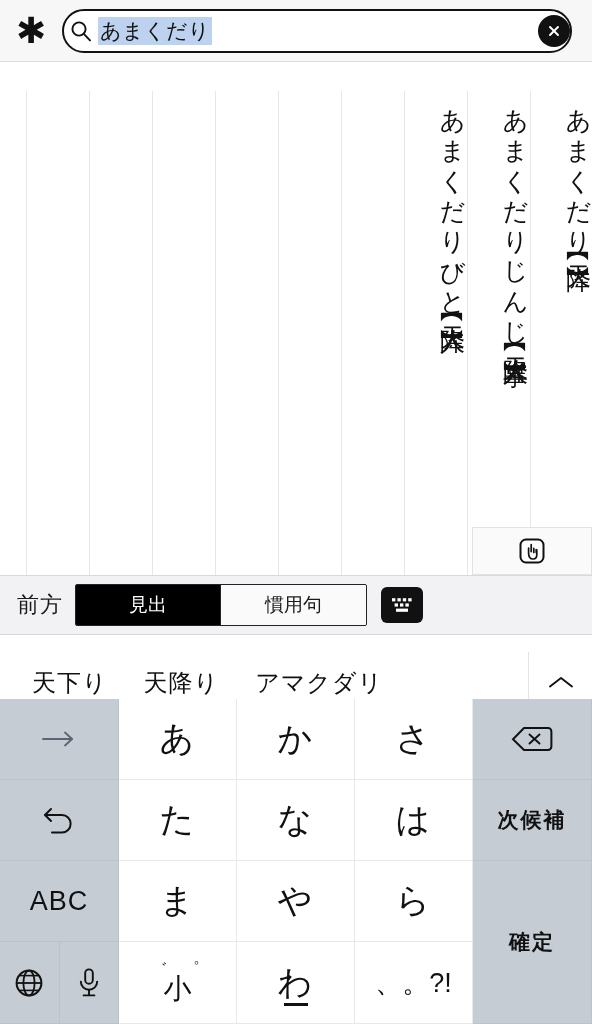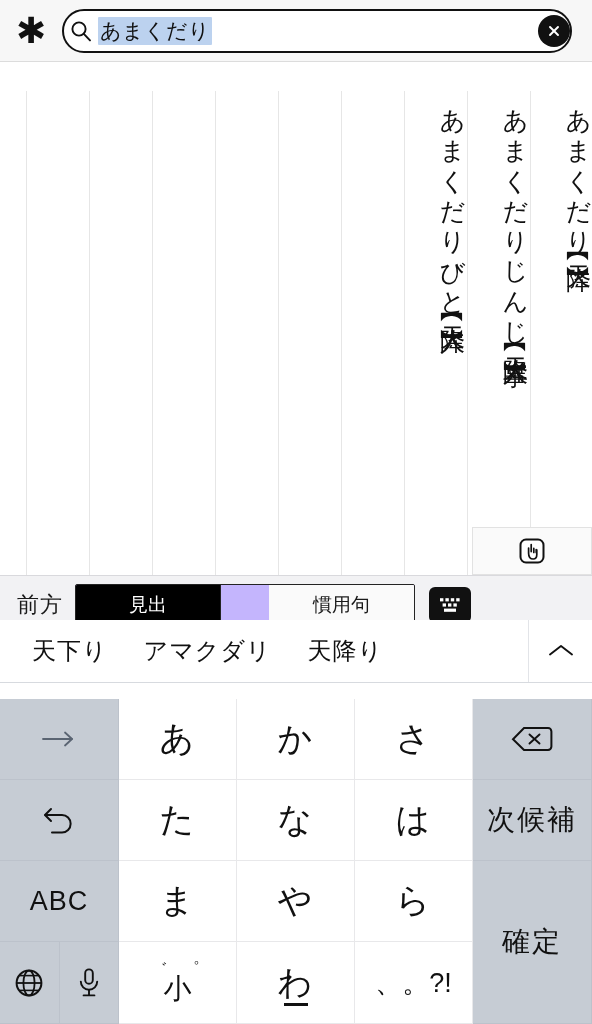--- a/index.html
+++ b/index.html
@@ -72,37 +72,37 @@
 
   
   .toolbar {
     position: absolute; left: 0; top: 575px; width: 592px; height: 60px;
     background: #f2f2f4; border-top: 1px solid #d9d9dd; border-bottom: 1px solid #d6d6da;
     display: flex; align-items: center;
   }
   .tb-label { font-size: 22px; color: #1a1a1a; margin-left: 17px; margin-right: 12px; letter-spacing: 1px; }
   .segmented {
     display: flex; height: 42px; border: 1px solid #232323; border-radius: 2px;
-    overflow: hidden; background: #c4b5fd; gap: 48px;
+    overflow: hidden; background: #3b82f6;
   }
   .seg {
     width: 145px; display: flex; align-items: center; justify-content: center;
     font-size: 19px; color: #1a1a1a; border-right: 1px solid #232323;
     background: #fafafa;
   }
   .seg:last-child { border-right: none; }
   .seg.active { background: #000; color: #fff; }
   .kb-btn {
     margin-left: 14px; width: 42px; height: 36px; border-radius: 6px;
     background: #111; display: flex; align-items: center; justify-content: center;
   }
 
   
   .predbar {
-    position: absolute; left: 0; top: 620px; width: 592px; height: 63px;
+    position: absolute; left: 0; top: 652px; width: 592px; height: 63px;
     background: #fff; border-bottom: 1px solid #d7dadf;
     display: flex; align-items: center;
   }
   .pred-list { display: flex; align-items: center; flex: 1; height: 100%; padding-left: 14px; }
   .pred {
     font-size: 24px; color: #111; padding: 0 18px; letter-spacing: 1px; white-space: nowrap;
   }
   .pred-expand {
     width: 64px; height: 100%; border-left: 1px solid #e2e4e8;
     display: flex; align-items: center; justify-content: center;
@@ -117,21 +117,21 @@
     grid-template-rows: 81px 81px 81px 82px;
   }
   .key {
     display: flex; align-items: center; justify-content: center;
     background: #c6ccd4; color: #111;
     border-right: 1px solid #bcc2cb; border-bottom: 1px solid #bcc2cb;
     font-size: 22px;
   }
   .key.white { background: #ffffff; border-right: 1px solid #e8e8ea; border-bottom: 1px solid #e8e8ea; }
   .key.kana { font-size: 34px; letter-spacing: 1px; }
-  .key.small-lbl { font-size: 28px; letter-spacing: 2px; }
+  .key.small-lbl { font-size: 21px; letter-spacing: 2px; font-weight: bold; }
   .key.abc { font-size: 27px; letter-spacing: 1px; }
   .key.tall { grid-row: span 2; text-align: right; }
   .key.split { display: flex; padding: 0; }
   .split-half {
     flex: 1; height: 100%; display: flex; align-items: center; justify-content: center;
   }
   .split-half.first { border-right: 1px solid #bcc2cb; }
   .key-wa { position: relative; }
   .key-wa .under {
     position: absolute; left: 50%; transform: translateX(-50%);
@@ -212,22 +212,22 @@
         <rect x="11" y="8.4" width="3.4" height="3.2" fill="#fff"></rect>
         <rect x="16.4" y="8.4" width="3.4" height="3.2" fill="#fff"></rect>
         <rect x="7" y="13.6" width="12" height="3.2" fill="#fff"></rect>
       </svg>
     </div>
   </div>
 
   <div class="predbar">
     <div class="pred-list">
       <span class="pred">天下り</span>
+      <span class="pred">天降り</span>
       <span class="pred">アマクダリ</span>
-      <span class="pred">天降り</span>
     </div>
     <div class="pred-expand">
       <svg width="30" height="18" viewBox="0 0 30 18">
         <polyline points="4,12.5 15,4 26,12.5" fill="none" stroke="#111" stroke-width="1.9" stroke-linecap="round" stroke-linejoin="round"></polyline>
       </svg>
     </div>
   </div>
 
   <div class="keyboard">
 

